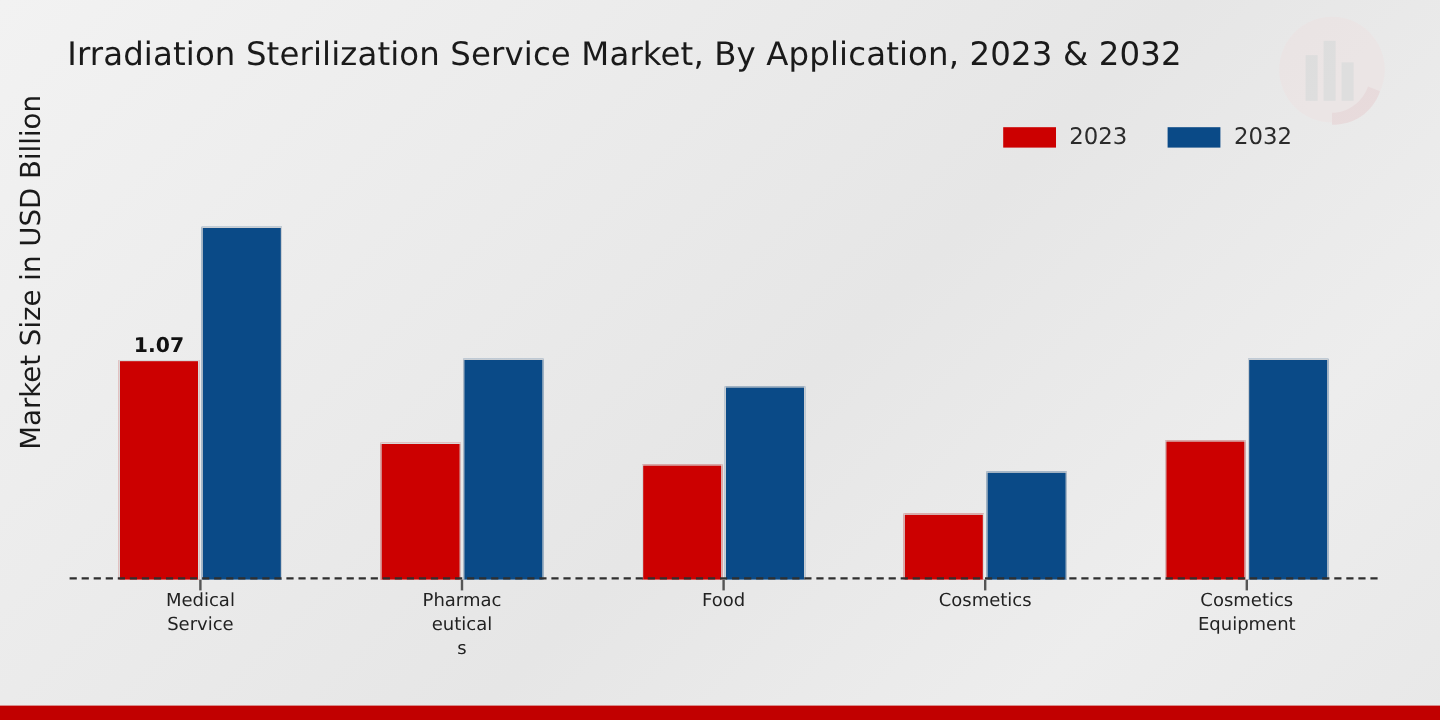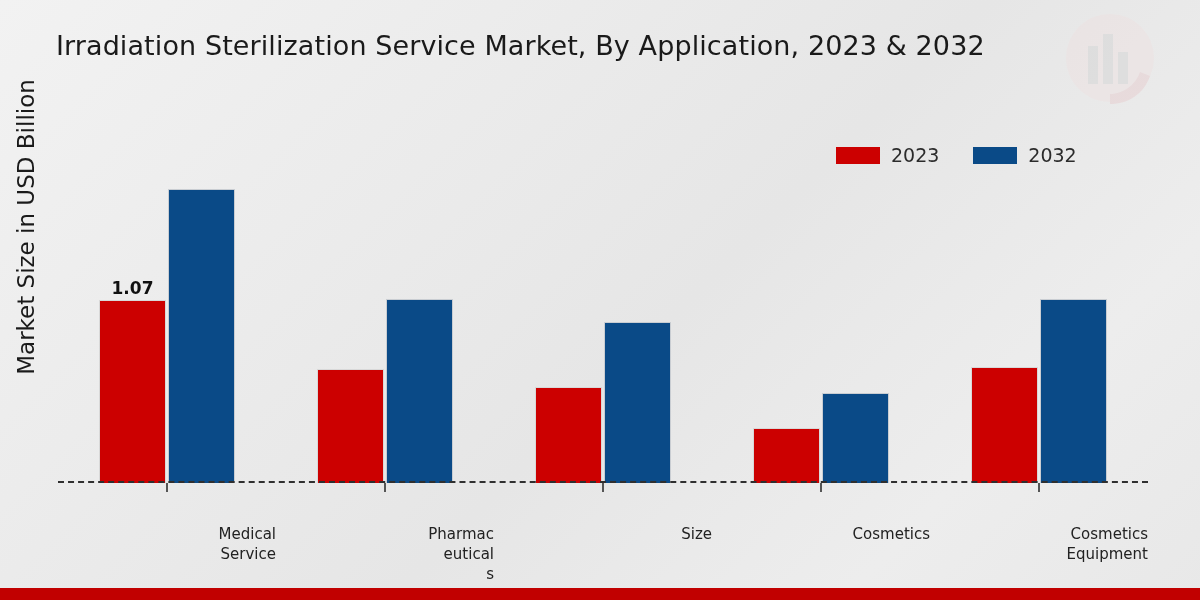--- a/index.html
+++ b/index.html
@@ -40,21 +40,21 @@
   }
 
   
   .legend{
     position:absolute;
     left:836px; top:103px;
     display:flex;
     align-items:center;
     gap:34px;
   }
-  .legend-item{display:flex;align-items:center;gap:11px;margin-top:41px;}
+  .legend-item{display:flex;align-items:center;gap:11px;}
   .legend-swatch{
     display:block;
     width:44px;height:17px;
   }
   .legend-label{
     font-size:19px;
     color:#2b2b2b;
     font-family:"DejaVu Sans","Liberation Sans",sans-serif;
   }
 
@@ -137,25 +137,24 @@
 
   
   .cats{
     position:absolute;
     left:58px; top:490px;
     width:1090px;
     display:flex;
   }
   .cat{
     flex:1 1 0;
-    text-align:right;
+    text-align:center;
     font-size:15px;
     line-height:20px;
     color:#222;
-    margin-top:34px;
   }
   .cat span{display:block;}
 
   
   .footer-bar{
     position:absolute;
     left:0; bottom:0;
     width:1200px; height:12px;
     background:#c10000;
   }
@@ -237,21 +236,21 @@
       <div class="cat">
         <span>Medical</span>
         <span>Service</span>
       </div>
       <div class="cat">
         <span>Pharmac</span>
         <span>eutical</span>
         <span>s</span>
       </div>
       <div class="cat">
-        <span>Size</span>
+        <span>Food</span>
       </div>
       <div class="cat">
         <span>Cosmetics</span>
       </div>
       <div class="cat">
         <span>Cosmetics</span>
         <span>Equipment</span>
       </div>
     </div>
 

